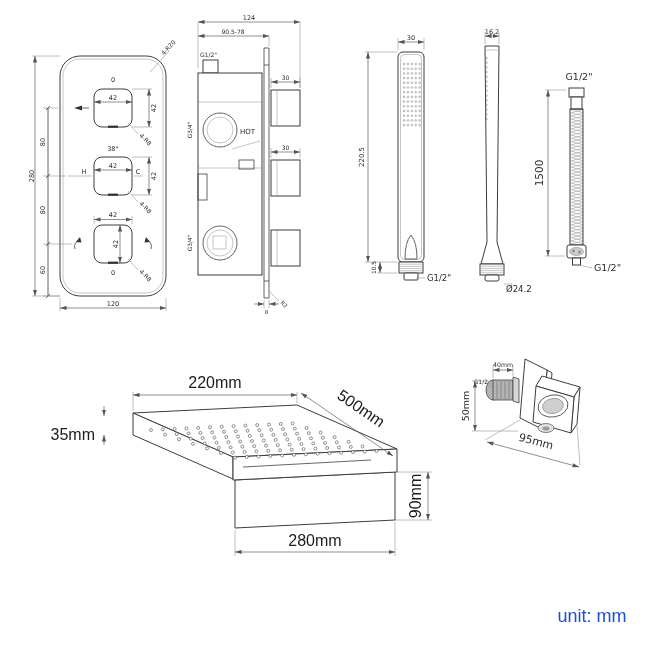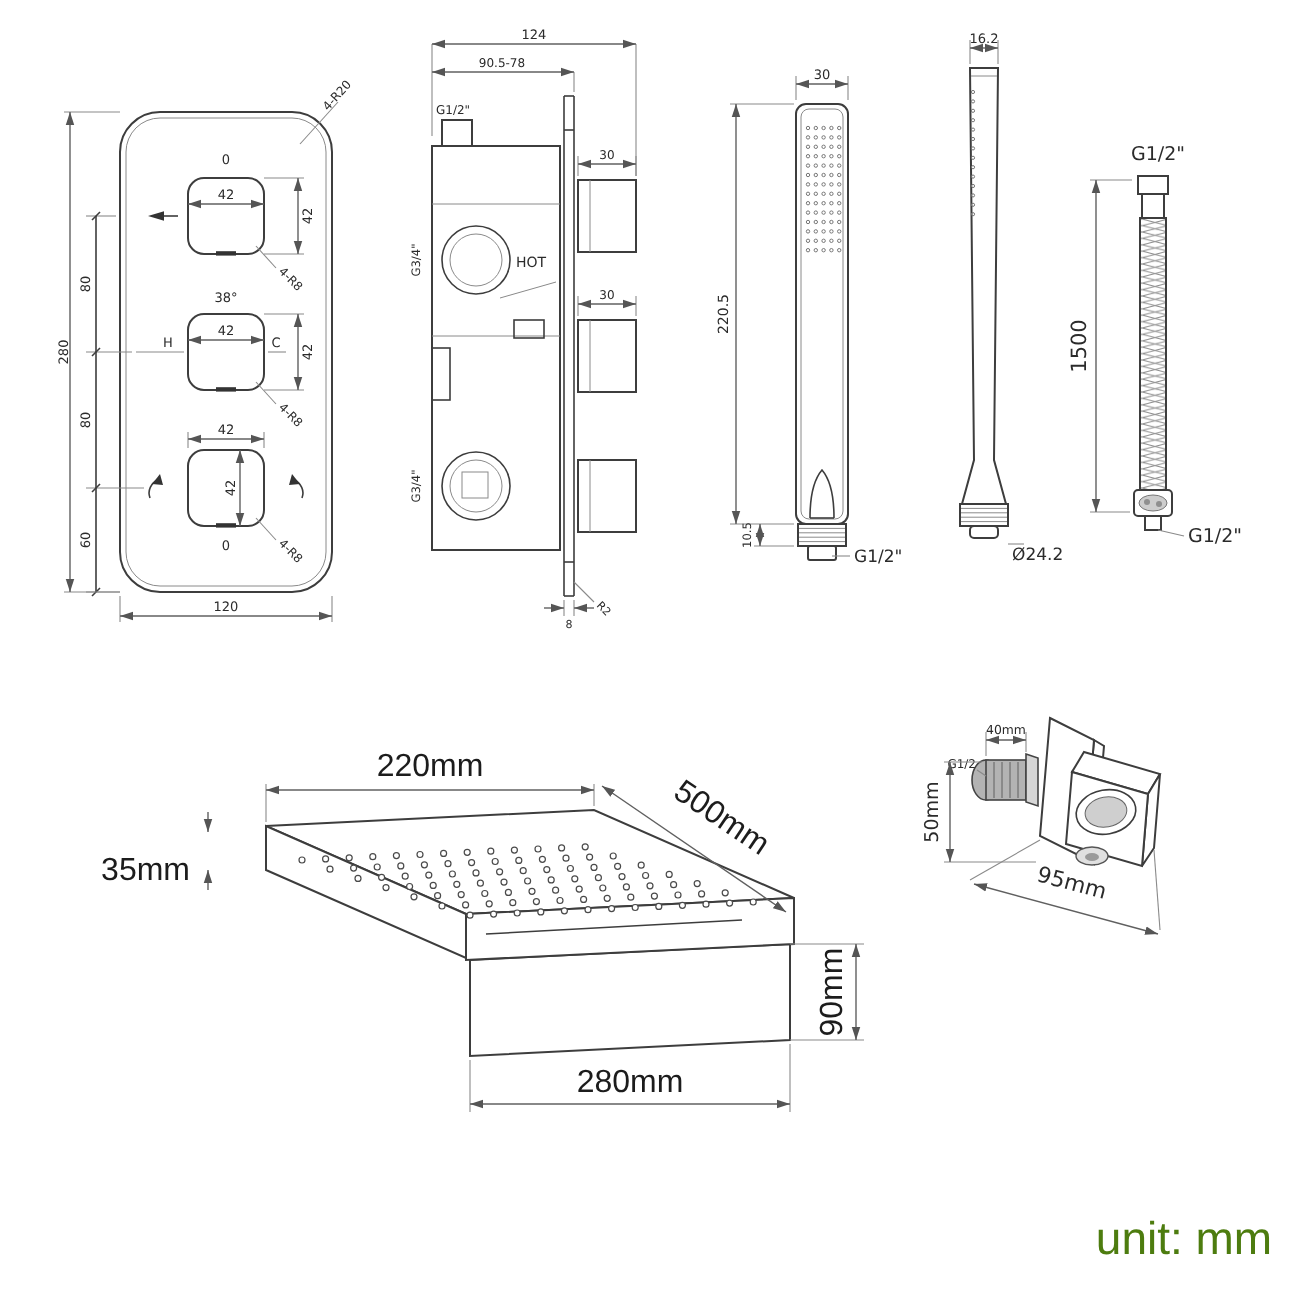--- a/index.html
+++ b/index.html
@@ -12,21 +12,21 @@
   .ln{stroke:#3d3d3d;stroke-width:1;fill:#fff;}
   .ln2{stroke:#3d3d3d;stroke-width:.8;fill:none;}
   .thin{stroke:#8a8a8a;stroke-width:.5;fill:none;}
   .dim{stroke:#606060;stroke-width:.7;fill:none;}
   .ext{stroke:#8a8a8a;stroke-width:.55;fill:none;}
   .notch{stroke:#333;stroke-width:2.2;}
   .hose{stroke:#3d3d3d;stroke-width:1;}
   .dots{fill:none;stroke:#777;stroke-width:.5;}
   .dotsbig{fill:#fff;stroke:#4a4a4a;stroke-width:.6;}
   #unit-note{position:absolute;left:542px;top:606px;width:100px;text-align:center;
-    font-family:"Liberation Sans",sans-serif;font-size:23px;color:#4d7c0f;}
+    font-family:"Liberation Sans",sans-serif;font-size:18px;color:#1d4ed8;}
 </style>
 </head>
 <body>
 
 <svg style="position:absolute;width:0;height:0" aria-hidden="true">
   <defs>
     <marker id="ar" viewBox="0 0 8 6" refX="8" refY="3" markerWidth="6.5" markerHeight="5" markerUnits="userSpaceOnUse" orient="auto-start-reverse">
       <path d="M0,0.4 L8,3 L0,5.6 Z" fill="#555"></path>
     </marker>
     <pattern id="corr" width="13" height="3.2" patternUnits="userSpaceOnUse">
@@ -117,21 +117,21 @@
     <line class="ext" x1="32" y1="280" x2="32" y2="293"></line>
         <line class="ext" x1="138" y1="280" x2="138" y2="293"></line>
     <line class="dim" x1="32" y1="290" x2="138" y2="290" marker-start="url(#ar)" marker-end="url(#ar)"></line>
     <text x="85" y="287.5" font-size="6.5" text-anchor="middle">120</text>
     <line class="ext" x1="122" y1="54" x2="141" y2="33"></line>
     <text transform="rotate(-48 142 31)" x="142" y="31" font-size="6" text-anchor="middle">4-R20</text>
   </g>
 </svg>
 </div>
 
-<div class="view" style="left:198px;top:8px;width:132px;height:308px">
+<div class="view" style="left:180px;top:8px;width:132px;height:308px">
 <svg width="132" height="308" viewBox="0 0 132 308">
   <g>
     <line class="ext" x1="18" y1="14" x2="18" y2="60"></line>
         <line class="ext" x1="120" y1="14" x2="120" y2="80"></line>
     <line class="dim" x1="18" y1="14" x2="120" y2="14" marker-start="url(#ar)" marker-end="url(#ar)"></line>
     <text x="69" y="11.5" font-size="6.5" text-anchor="middle">124</text>
     <line class="ext" x1="89" y1="28" x2="89" y2="38"></line>
     <line class="dim" x1="18" y1="28" x2="89" y2="28" marker-start="url(#ar)" marker-end="url(#ar)"></line>
     <text x="53" y="25.5" font-size="6" text-anchor="middle">90.5-78</text>
   </g>
@@ -290,21 +290,21 @@
     <text transform="rotate(-90 11 135)" x="11" y="135" font-size="7" text-anchor="middle">220.5</text>
     <line class="ext" x1="44" y1="251" x2="24" y2="251"></line>
     <line class="dim" x1="27" y1="240" x2="27" y2="251" marker-start="url(#ar)" marker-end="url(#ar)"></line>
     <text transform="rotate(-90 22.5 245.5)" x="22.5" y="245.5" font-size="5.8" text-anchor="middle">10.5</text>
     <line class="ext" x1="63" y1="256" x2="72" y2="256"></line>
     <text x="74" y="259" font-size="8.5">G1/2"</text>
   </g>
 </svg>
 </div>
 
-<div class="view" style="left:460px;top:4px;width:82px;height:288px">
+<div class="view" style="left:460px;top:16px;width:82px;height:288px">
 <svg width="82" height="288" viewBox="0 0 82 288">
   <g>
     <path class="ln" d="M25,30 L39,30 L37,226 L43,248 L21,248 L27,226 Z"></path>
     <line class="thin" x1="25.5" y1="34" x2="38.5" y2="34"></line>
     <g class="dots">
           <circle cx="26.50" cy="42.00" r="0.8"></circle>
           <circle cx="26.50" cy="46.70" r="0.8"></circle>
           <circle cx="26.50" cy="51.40" r="0.8"></circle>
           <circle cx="26.50" cy="56.10" r="0.8"></circle>
           <circle cx="26.50" cy="60.80" r="0.8"></circle>

